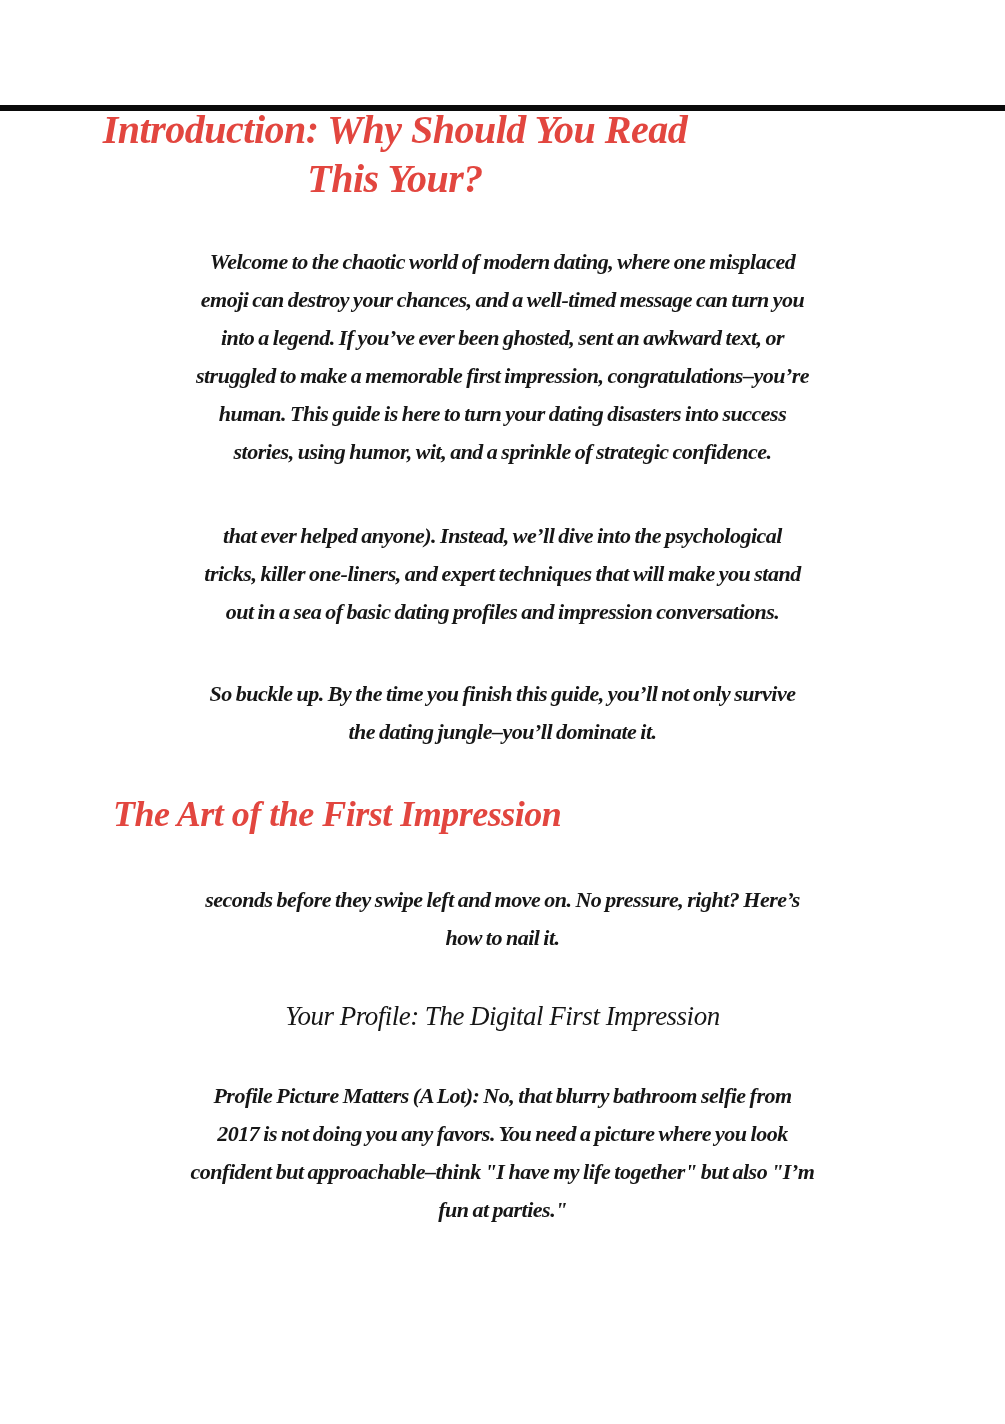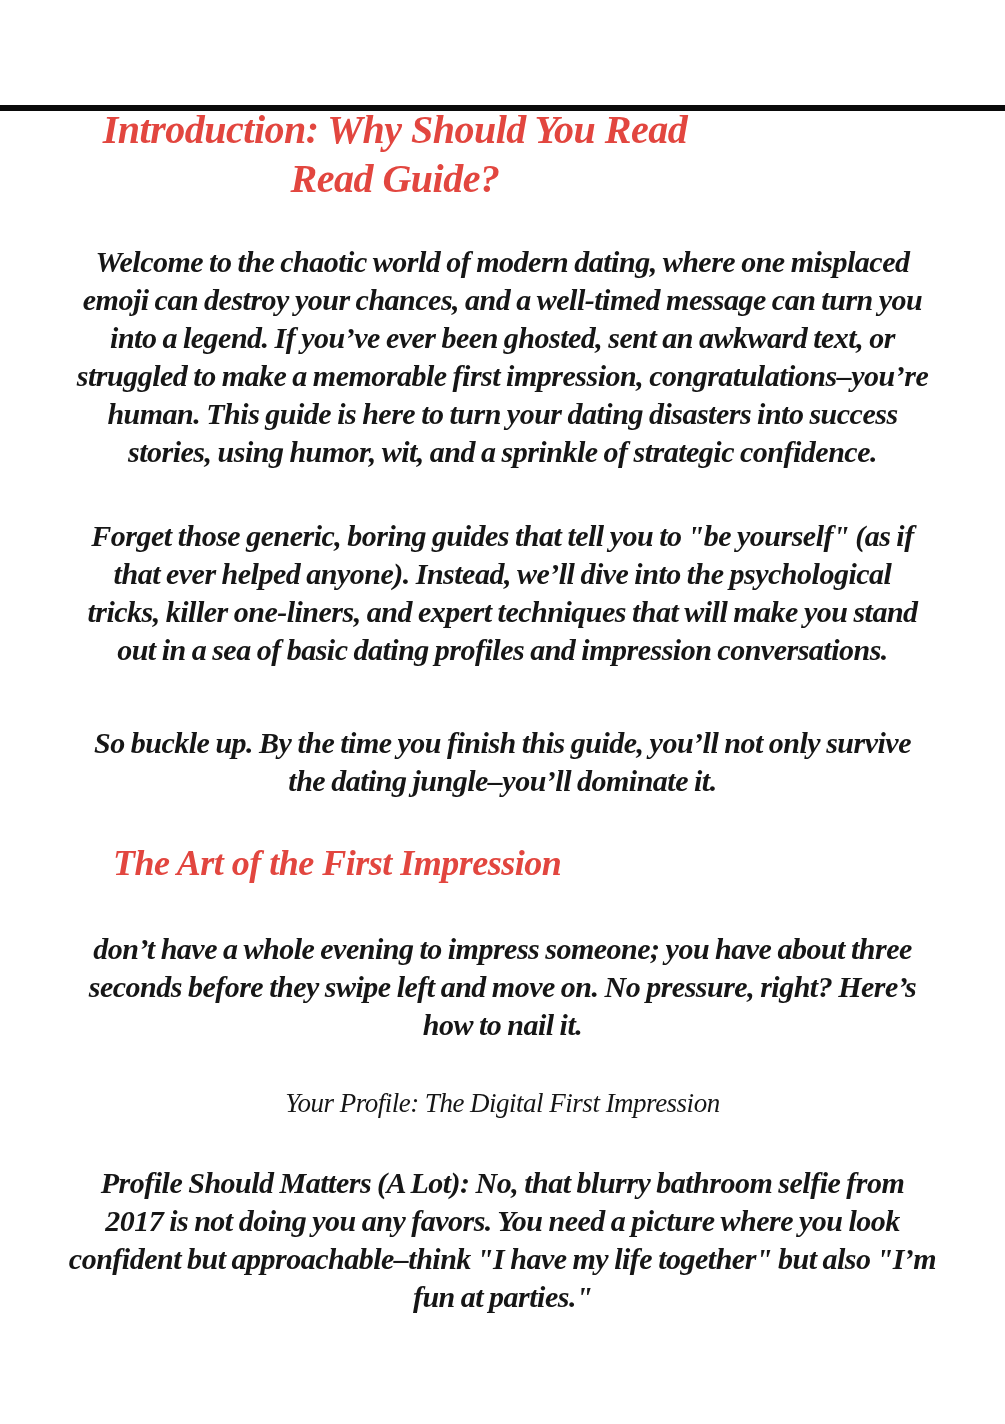--- a/index.html
+++ b/index.html
@@ -43,30 +43,30 @@
     color: var(--accent);
     font-size: 40px;
     line-height: 49px;
     font-weight: bold;
     font-style: italic;
     letter-spacing: -0.5px;
   }
   .body-para {
     width: 100%;
     color: var(--ink);
-    font-size: 30px;
+    font-size: 22px;
     line-height: 38px;
     font-weight: bold;
     font-style: italic;
     letter-spacing: -0.5px;
     word-spacing: -1px;
   }
   .para-welcome   { margin-top: 40px; }
   .para-forget    { margin-top: 46px; }
-  .para-buckle    { margin-top: 55px; }
+  .para-buckle    { margin-top: 44px; }
   .h2 {
     margin: 38px 0 0 113px;
     color: var(--accent);
     font-size: 36px;
     line-height: 50px;
     font-weight: bold;
     font-style: italic;
     letter-spacing: -0.5px;
     white-space: nowrap;
   }
@@ -87,54 +87,52 @@
 </style>
 </head>
 <body>
 
 <div class="page">
 
   <div class="top-bar"></div>
 
   <div class="h1 lines">
       <div class="line">Introduction: Why Should You Read</div>
-      <div class="line">Read Guide?</div>
+      <div class="line">This Your?</div>
     </div>
 
   <div class="body-para para-welcome lines">
       <div class="line">Welcome to the chaotic world of modern dating, where one misplaced</div>
       <div class="line">emoji can destroy your chances, and a well-timed message can turn you</div>
       <div class="line">into a legend. If you’ve ever been ghosted, sent an awkward text, or</div>
       <div class="line">struggled to make a memorable first impression, congratulations–you’re</div>
       <div class="line">human. This guide is here to turn your dating disasters into success</div>
       <div class="line">stories, using humor, wit, and a sprinkle of strategic confidence.</div>
     </div>
 
   <div class="body-para para-forget lines">
-      <div class="line">Forget those generic, boring guides that tell you to "be yourself" (as if</div>
       <div class="line">that ever helped anyone). Instead, we’ll dive into the psychological</div>
       <div class="line">tricks, killer one-liners, and expert techniques that will make you stand</div>
       <div class="line">out in a sea of basic dating profiles and impression conversations.</div>
     </div>
 
   <div class="body-para para-buckle lines">
       <div class="line">So buckle up. By the time you finish this guide, you’ll not only survive</div>
       <div class="line">the dating jungle–you’ll dominate it.</div>
     </div>
 
   <div class="h2">The Art of the First Impression</div>
 
   <div class="body-para para-first-impressions lines">
-      <div class="line">don’t have a whole evening to impress someone; you have about three</div>
       <div class="line">seconds before they swipe left and move on. No pressure, right? Here’s</div>
       <div class="line">how to nail it.</div>
     </div>
 
   <div class="h3">Your Profile: The Digital First Impression</div>
 
   <div class="body-para para-profile-picture lines">
-      <div class="line">Profile Should Matters (A Lot): No, that blurry bathroom selfie from</div>
+      <div class="line">Profile Picture Matters (A Lot): No, that blurry bathroom selfie from</div>
       <div class="line">2017 is not doing you any favors. You need a picture where you look</div>
       <div class="line">confident but approachable–think "I have my life together" but also "I’m</div>
       <div class="line">fun at parties."</div>
     </div>
 
 </div>
 
 </body></html>

